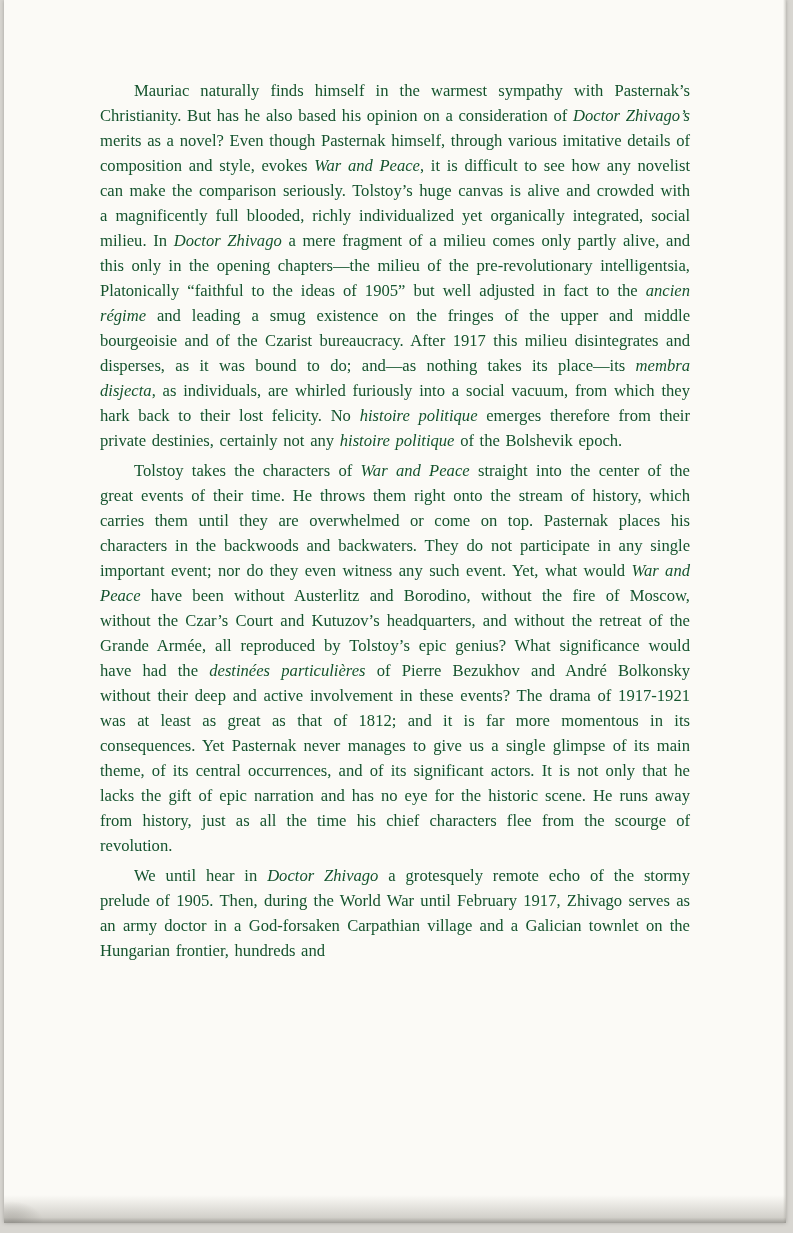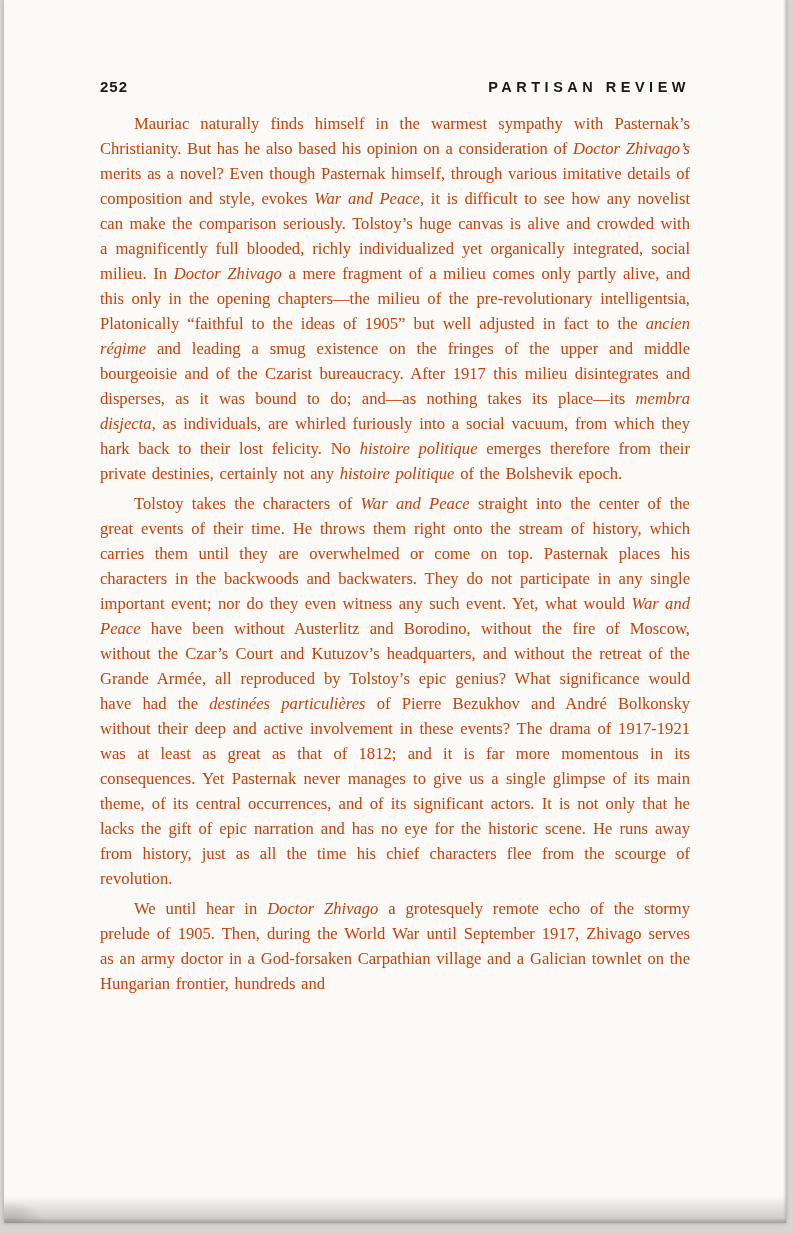--- a/index.html
+++ b/index.html
@@ -70,45 +70,41 @@
     letter-spacing: 1px;
   }
   .journal-title {
     font-size: 14.5px;
     letter-spacing: 4.5px;
   }
   .body-text {
     font-size: 16.6px;
     line-height: 25px;
     text-align: justify;
-    color: #c2410c;
+    color: #14532d;
   }
   .body-text p.para {
     margin: 0 0 0 0;
     text-indent: 34px;
     word-spacing: 1.5px;
   }
   .body-text p.para + p.para {
     margin-top: 5px;
   }
   .it {
     font-style: italic;
   }
 </style>
 </head>
 <body>
 
 <div class="scan-page">
   <div class="content">
-    <div class="running-head">
-      <span class="page-number">252</span>
-      <span class="journal-title">PARTISAN REVIEW</span>
-    </div>
     <div class="body-text">
         <p class="para"><span>Mauriac naturally finds himself in the warmest sympathy with Pasternak’s Christianity. But has he also based his opinion on a consideration of </span><span class="it">Doctor Zhivago’s</span><span> merits as a novel? Even though Pasternak himself, through various imitative details of composition and style, evokes </span><span class="it">War and Peace</span><span>, it is difficult to see how any novelist can make the comparison seriously. Tolstoy’s huge canvas is alive and crowded with a magnificently full blooded, richly individualized yet organically integrated, social milieu. In </span><span class="it">Doctor Zhivago</span><span> a mere fragment of a milieu comes only partly alive, and this only in the opening chapters—the milieu of the pre-revolutionary intelligentsia, Platonically “faithful to the ideas of 1905” but well adjusted in fact to the </span><span class="it">ancien régime</span><span> and leading a smug existence on the fringes of the upper and middle bourgeoisie and of the Czarist bureaucracy. After 1917 this milieu disintegrates and disperses, as it was bound to do; and—as nothing takes its place—its </span><span class="it">membra disjecta</span><span>, as individuals, are whirled furiously into a social vacuum, from which they hark back to their lost felicity. No </span><span class="it">histoire politique</span><span> emerges therefore from their private destinies, certainly not any </span><span class="it">histoire politique</span><span> of the Bolshevik epoch.</span></p>
         <p class="para"><span>Tolstoy takes the characters of </span><span class="it">War and Peace</span><span> straight into the center of the great events of their time. He throws them right onto the stream of history, which carries them until they are overwhelmed or come on top. Pasternak places his characters in the backwoods and backwaters. They do not participate in any single important event; nor do they even witness any such event. Yet, what would </span><span class="it">War and Peace</span><span> have been without Austerlitz and Borodino, without the fire of Moscow, without the Czar’s Court and Kutuzov’s headquarters, and without the retreat of the Grande Armée, all reproduced by Tolstoy’s epic genius? What significance would have had the </span><span class="it">destinées particulières</span><span> of Pierre Bezukhov and André Bolkonsky without their deep and active involvement in these events? The drama of 1917-1921 was at least as great as that of 1812; and it is far more momentous in its consequences. Yet Pasternak never manages to give us a single glimpse of its main theme, of its central occurrences, and of its significant actors. It is not only that he lacks the gift of epic narration and has no eye for the historic scene. He runs away from history, just as all the time his chief characters flee from the scourge of revolution.</span></p>
-        <p class="para"><span>We until hear in </span><span class="it">Doctor Zhivago</span><span> a grotesquely remote echo of the stormy prelude of 1905. Then, during the World War until September 1917, Zhivago serves as an army doctor in a God-forsaken Carpathian village and a Galician townlet on the Hungarian frontier, hundreds and</span></p>
+        <p class="para"><span>We until hear in </span><span class="it">Doctor Zhivago</span><span> a grotesquely remote echo of the stormy prelude of 1905. Then, during the World War until February 1917, Zhivago serves as an army doctor in a God-forsaken Carpathian village and a Galician townlet on the Hungarian frontier, hundreds and</span></p>
       </div>
   </div>
   <div class="scan-corner-blotch"></div>
   <div class="scan-edge-right"></div>
   <div class="scan-edge-bottom"></div>
 </div>
 
 </body></html>

